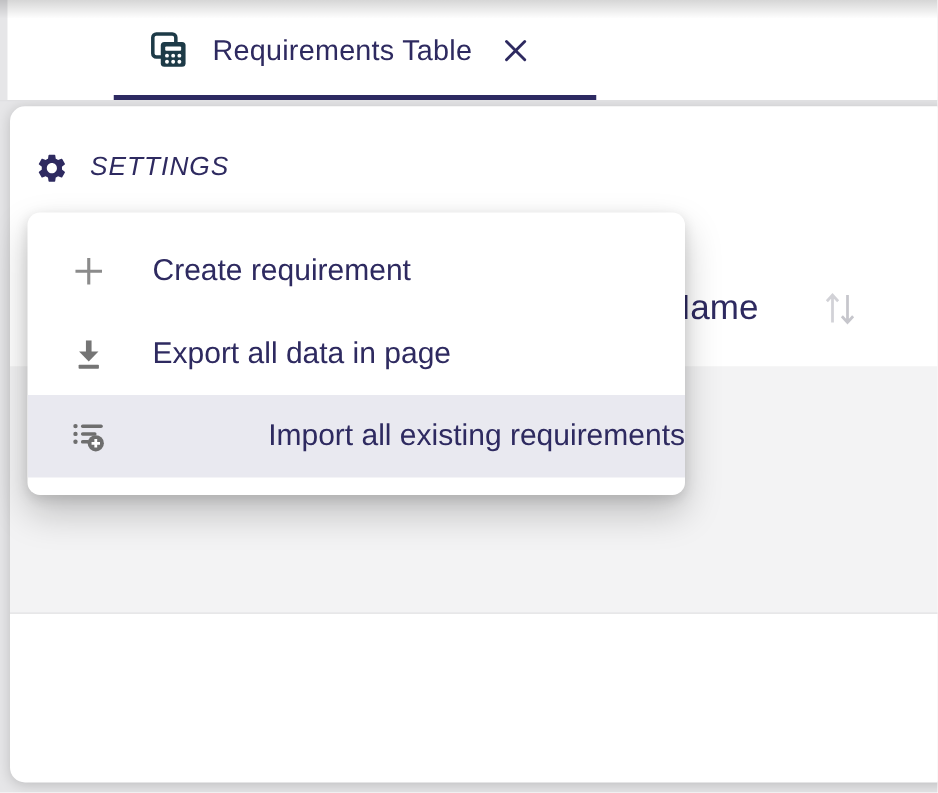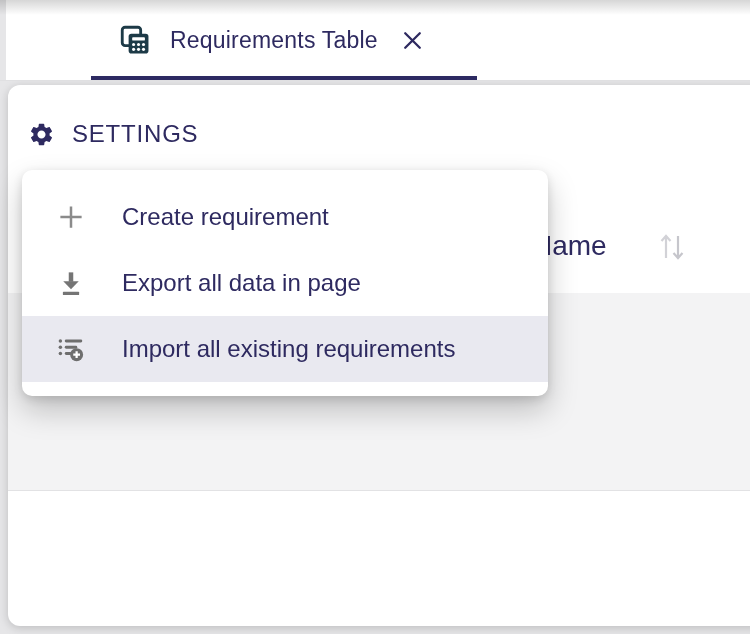--- a/index.html
+++ b/index.html
@@ -39,21 +39,21 @@
     position:absolute;left:8px;top:85px;width:760px;height:541px;
     background:#fff;border-radius:12px;z-index:1;
     box-shadow:0 2px 10px rgba(0,0,0,0.18);
     overflow:hidden;
   }
   .settings-btn{
     position:absolute;left:20px;top:34px;height:30px;
     display:flex;align-items:center;gap:17px;cursor:pointer;
   }
   .settings-label{
-    font-size:24px;color:#2e2a60;letter-spacing:0.8px;
+    font-size:21px;color:#2e2a60;letter-spacing:0.8px;font-style:italic;
   }
   .col-header{
     position:absolute;left:524px;top:143px;height:36px;
     display:flex;align-items:center;cursor:pointer;
   }
   .col-header-label{
     font-size:28px;color:#2e2a60;
   }
   .sort-icon{
     position:absolute;left:650px;top:145px;cursor:pointer;
@@ -69,21 +69,21 @@
   .menu{
     position:absolute;left:22px;top:170px;width:526px;height:226px;
     background:#fff;border-radius:10px;z-index:40;
     box-shadow:0 14px 30px rgba(0,0,0,0.22), 0 3px 10px rgba(0,0,0,0.12);
     padding:14px 0;box-sizing:border-box;
     overflow:hidden;
   }
   .menu-item{
     height:66px;display:flex;align-items:center;cursor:pointer;
   }
-  .menu-item.highlighted{background:#e9e9f0;}
+  .menu-item.highlighted{background:#e9e9f0;justify-content:space-between;}
   .menu-item .icon-box{
     width:30px;margin-left:34px;display:flex;justify-content:center;align-items:center;flex:none;
   }
   .menu-item-label{
     margin-left:36px;font-size:24px;color:#2e2a60;white-space:nowrap;
   }
 </style>
 </head>
 <body>
 

